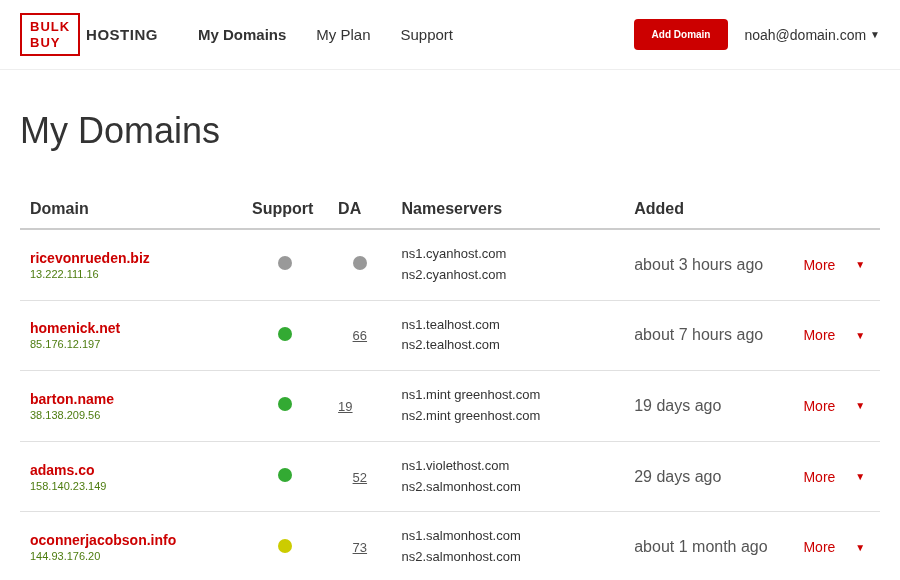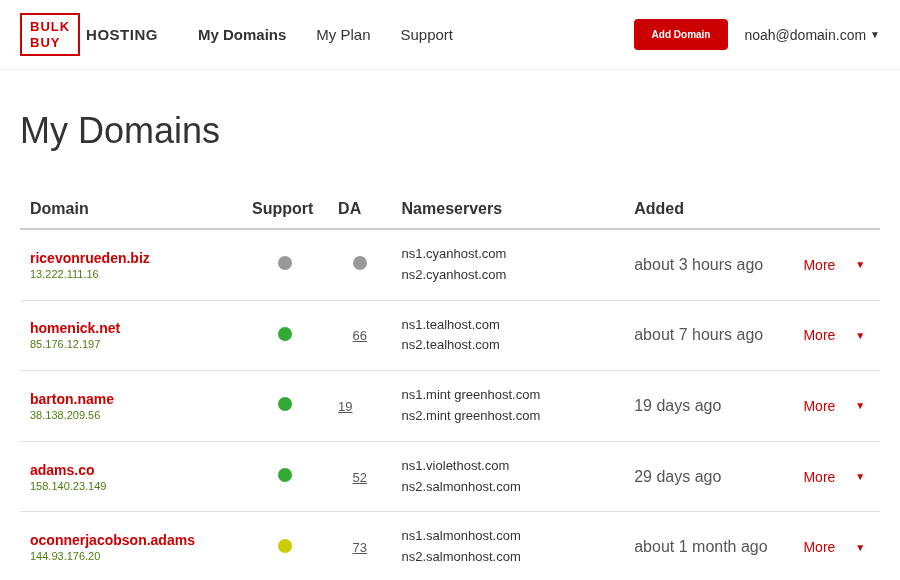--- a/index.html
+++ b/index.html
@@ -324,21 +324,21 @@
     </td>
     <td class="col-action" style="text-align:right">
       <button class="more-btn">
         <span>More</span>
         <span class="arrow">▼</span>
       </button>
     </td>
   </tr>
         <tr>
     <td class="col-domain">
-      <span class="domain-name">oconnerjacobson.adams</span>
+      <span class="domain-name">oconnerjacobson.info</span>
       <span class="domain-ip">144.93.176.20</span>
     </td>
     <td class="col-indexed" style="text-align:center">
       <span class="dot dot-yellow"></span>
     </td>
     <td class="col-da" style="text-align:center">
       <span class="da-col">73</span>
     </td>
     <td class="col-ns">
       <div class="ns-col">

